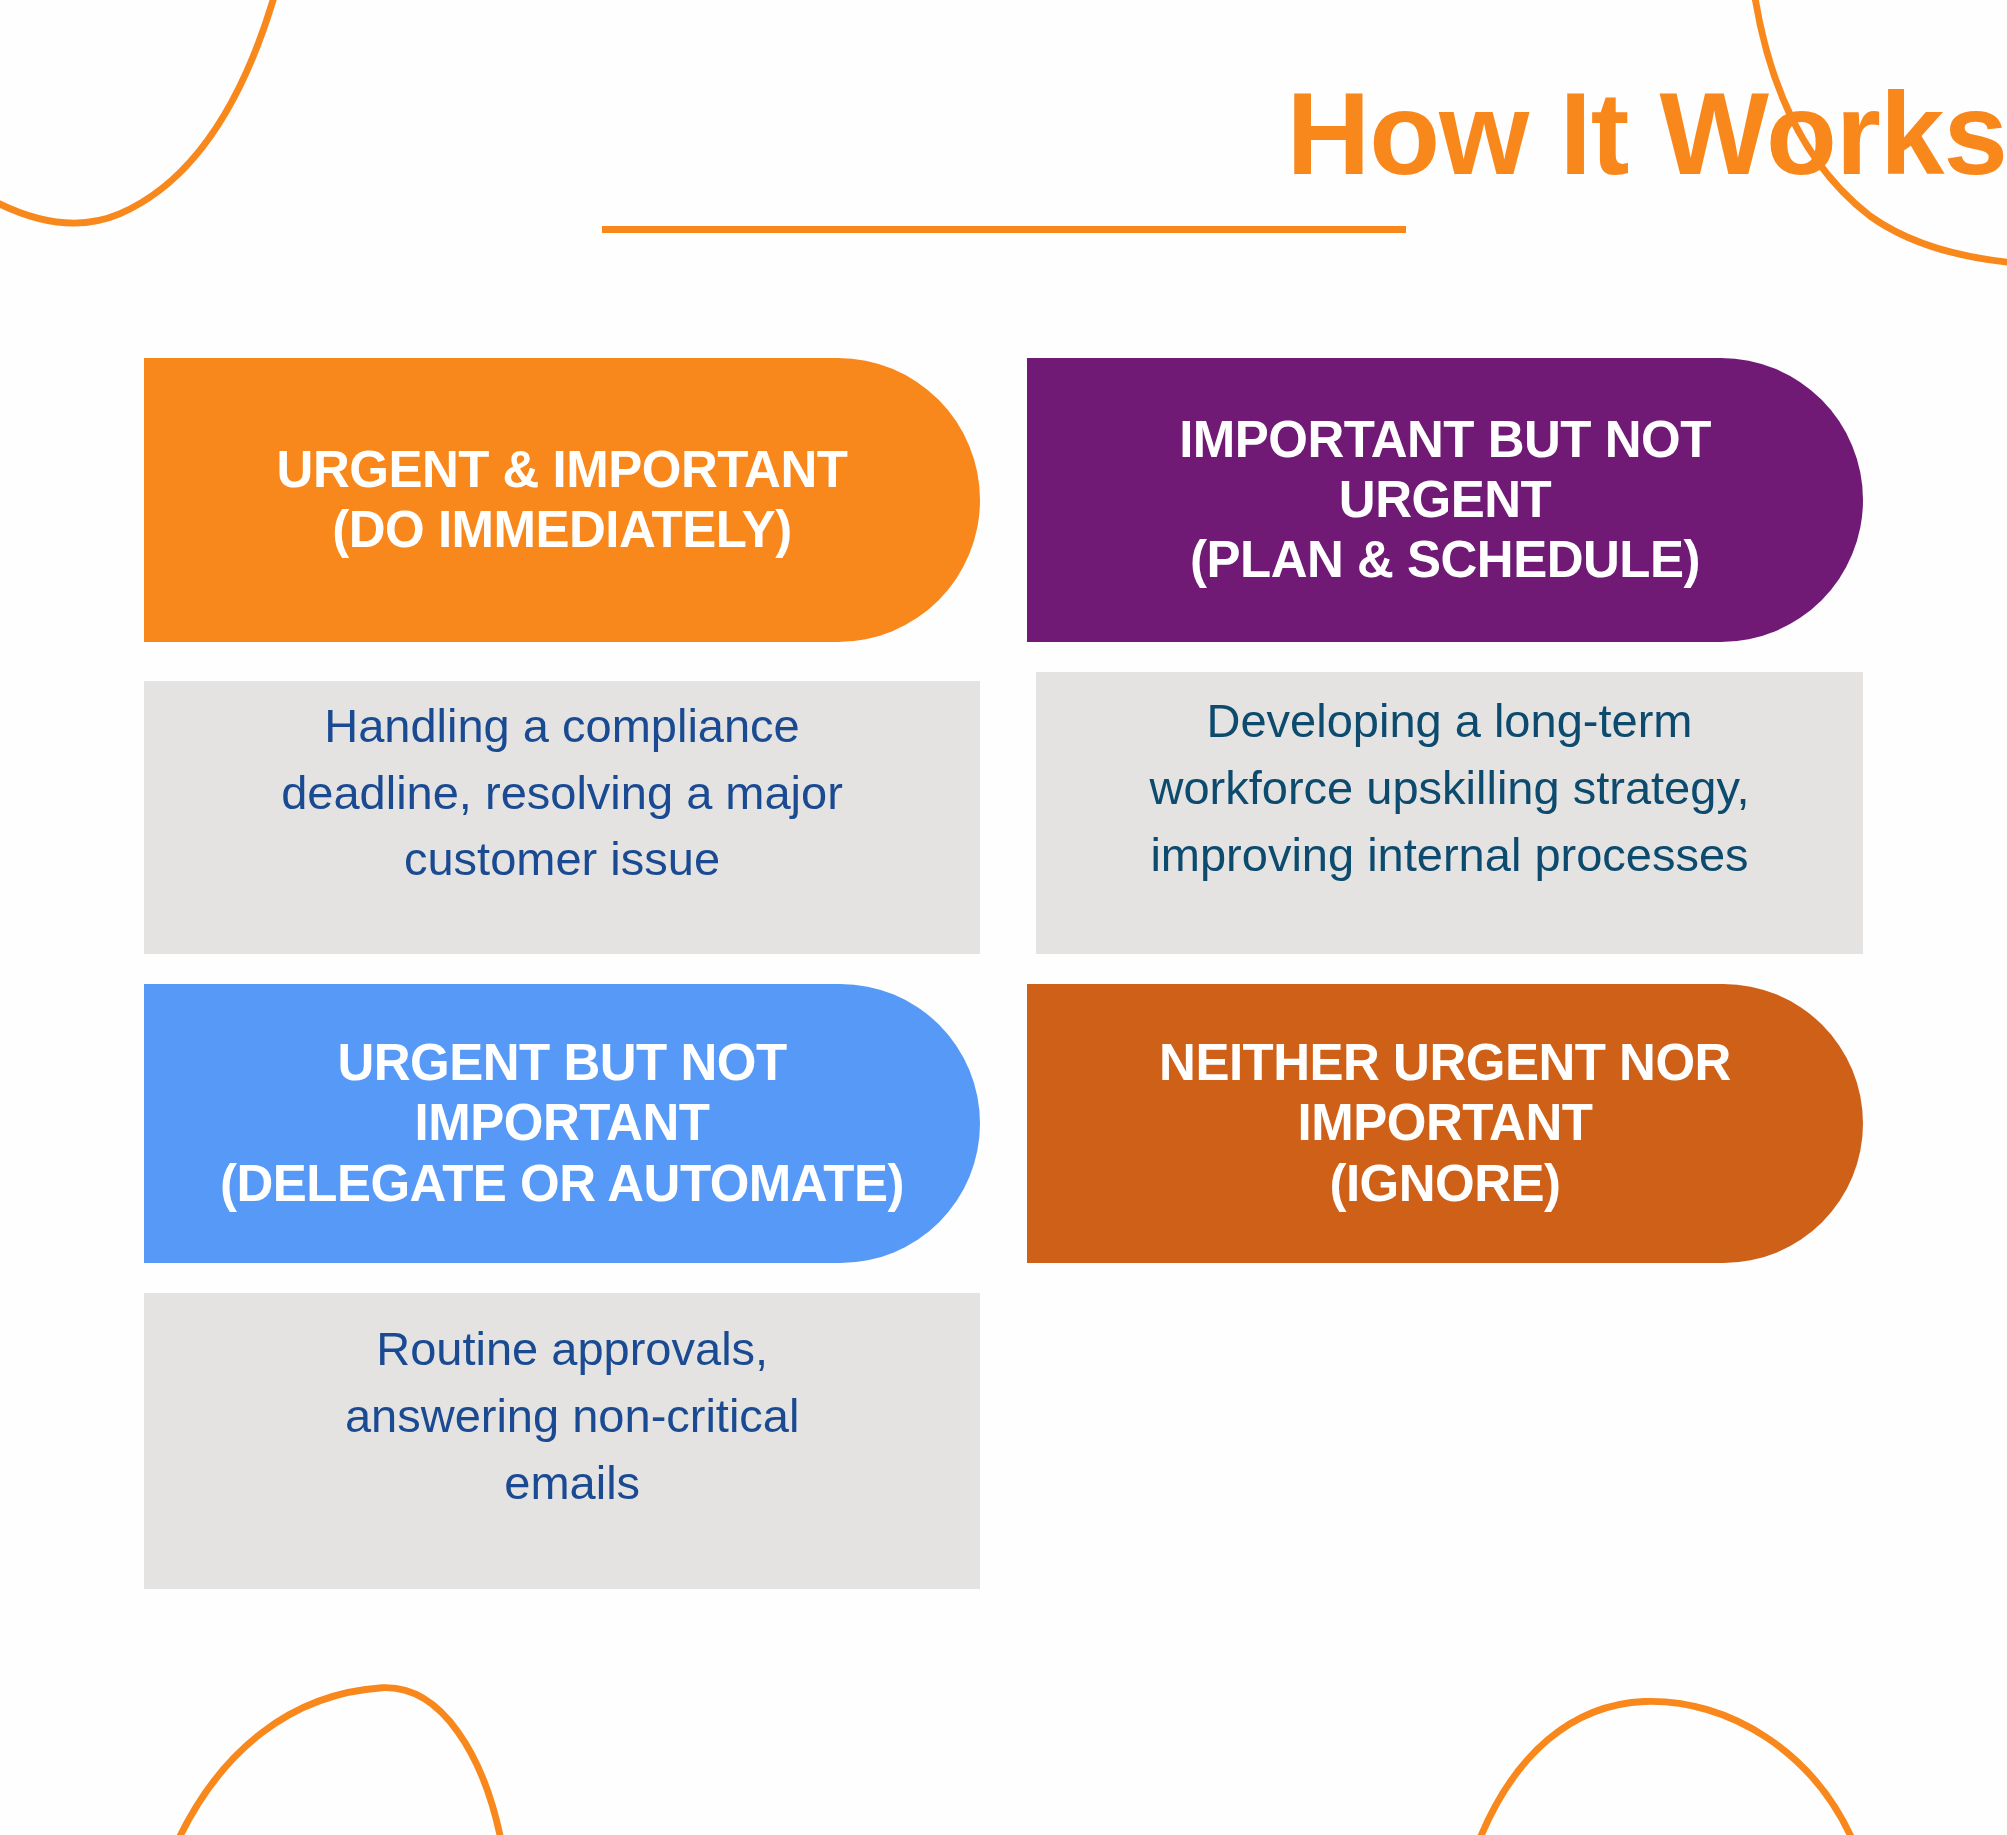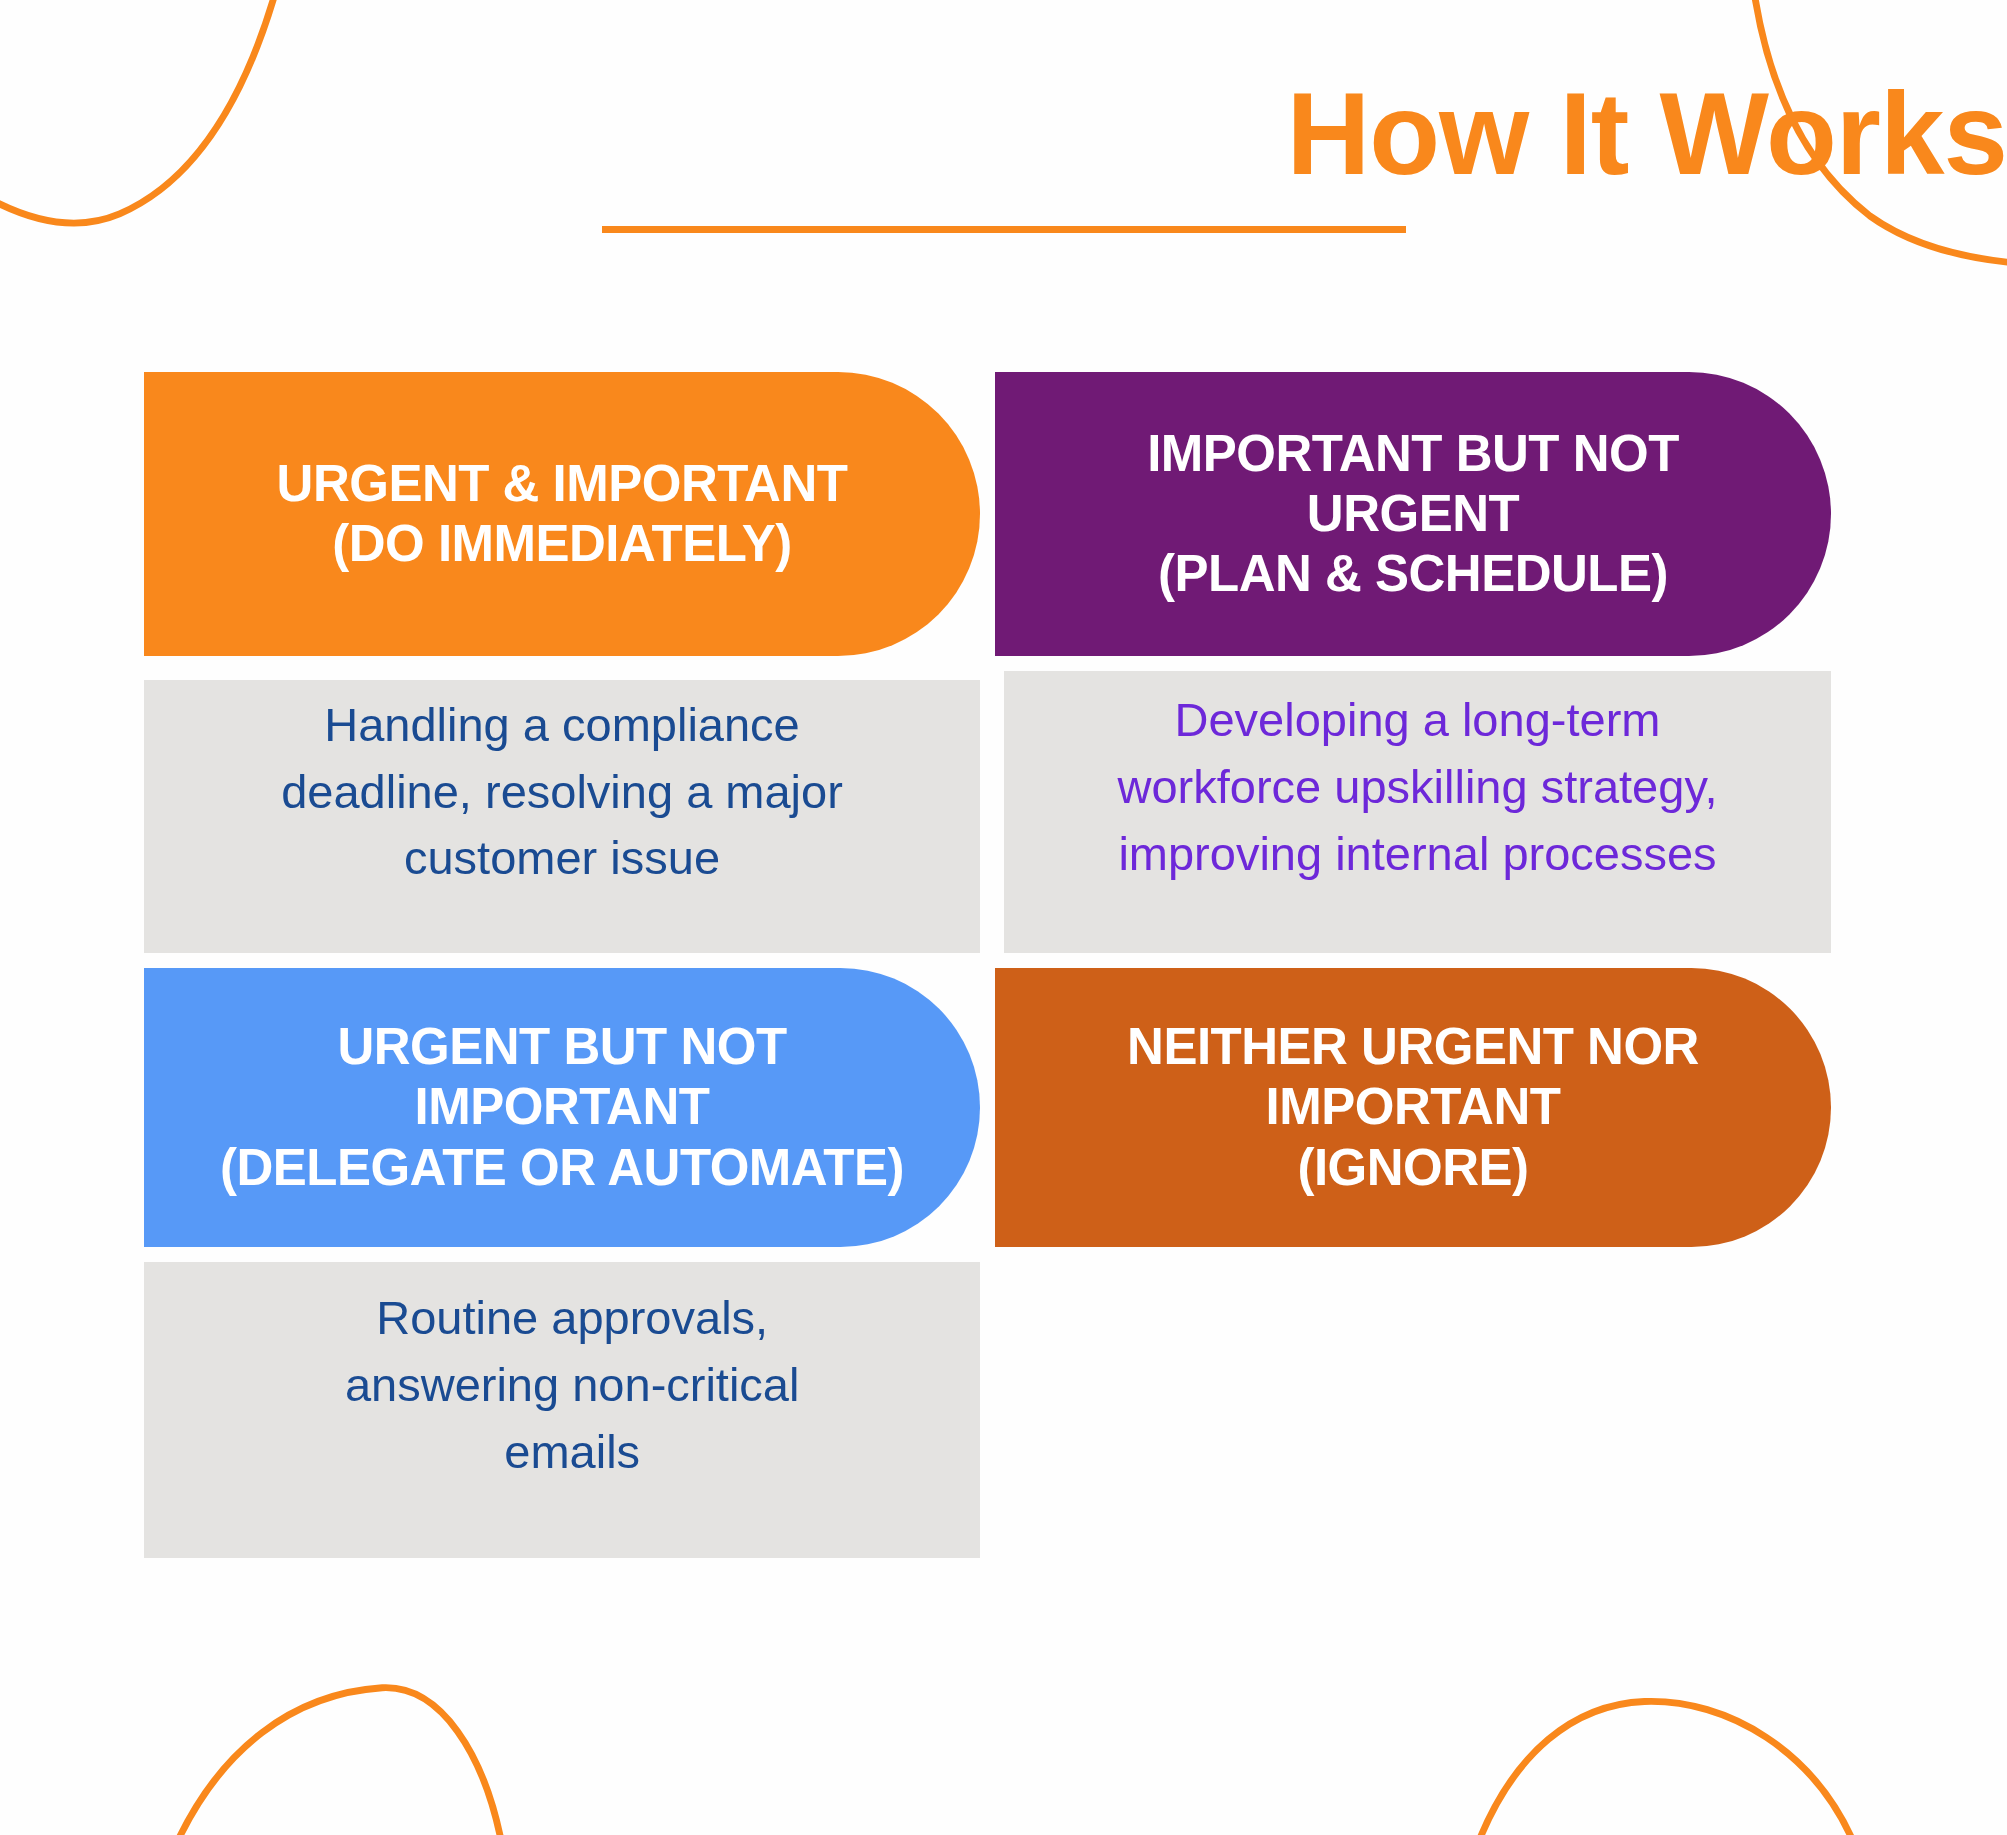--- a/index.html
+++ b/index.html
@@ -36,29 +36,28 @@
   .title-underline {
     position: absolute;
     top: 226px;
     left: 50%;
     transform: translateX(-50%);
     width: 804px;
     height: 6.9px;
   }
   .quadrant-grid {
     position: absolute;
-    top: 372px;
+    top: 358px;
     left: 144px;
     width: 1719px;
     display: grid;
     grid-template-columns: 836px 836px;
     grid-template-rows: 284px 282px 279px 296px;
     column-gap: 47px;
     row-gap: 30px;
-    gap: 15px;
   }
   .q-header {
     border-radius: 0 143px 143px 0;
     display: flex;
     align-items: center;
     justify-content: center;
     text-align: center;
     color: #FFFFFF;
     font-size: 51px;
     font-weight: 800;
@@ -103,21 +102,21 @@
 (DO IMMEDIATELY)</div>
 
     <div class="q-header" style="background: #701a75;">IMPORTANT BUT NOT
 URGENT
 (PLAN &amp; SCHEDULE)</div>
 
     <div class="q-body" style="background: rgb(228, 227, 225); color: rgb(26, 75, 146); margin-top: 9px;">Handling a compliance
 deadline, resolving a major
 customer issue</div>
 
-    <div class="q-body" style="background: rgb(228, 227, 225); color: #6d28d9; margin-left: 9px;">Developing a long-term
+    <div class="q-body" style="background: rgb(228, 227, 225); color: #0c4a6e; margin-left: 9px;">Developing a long-term
 workforce upskilling strategy,
 improving internal processes</div>
 
     <div class="q-header" style="background: rgb(87, 153, 247);">URGENT BUT NOT
 IMPORTANT
 (DELEGATE OR AUTOMATE)</div>
 
     <div class="q-header" style="background: rgb(206, 96, 24);">NEITHER URGENT NOR
 IMPORTANT
 (IGNORE)</div>

